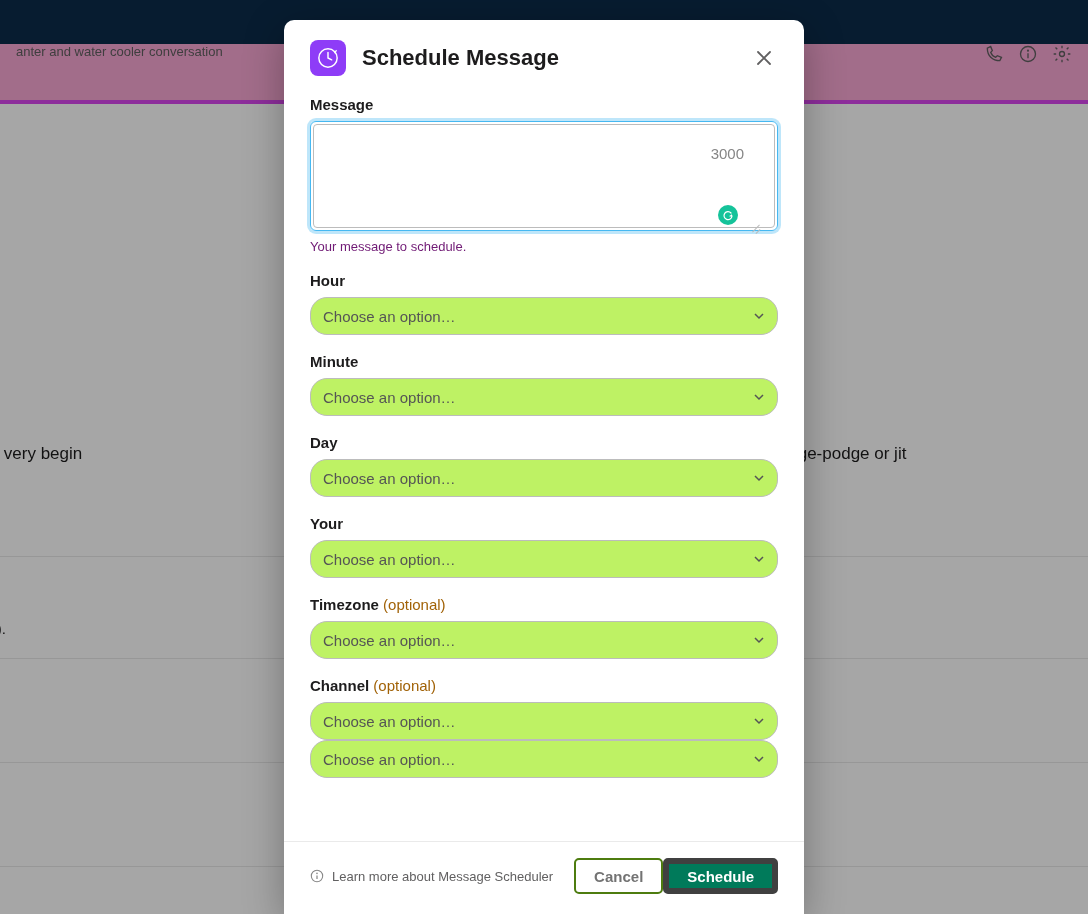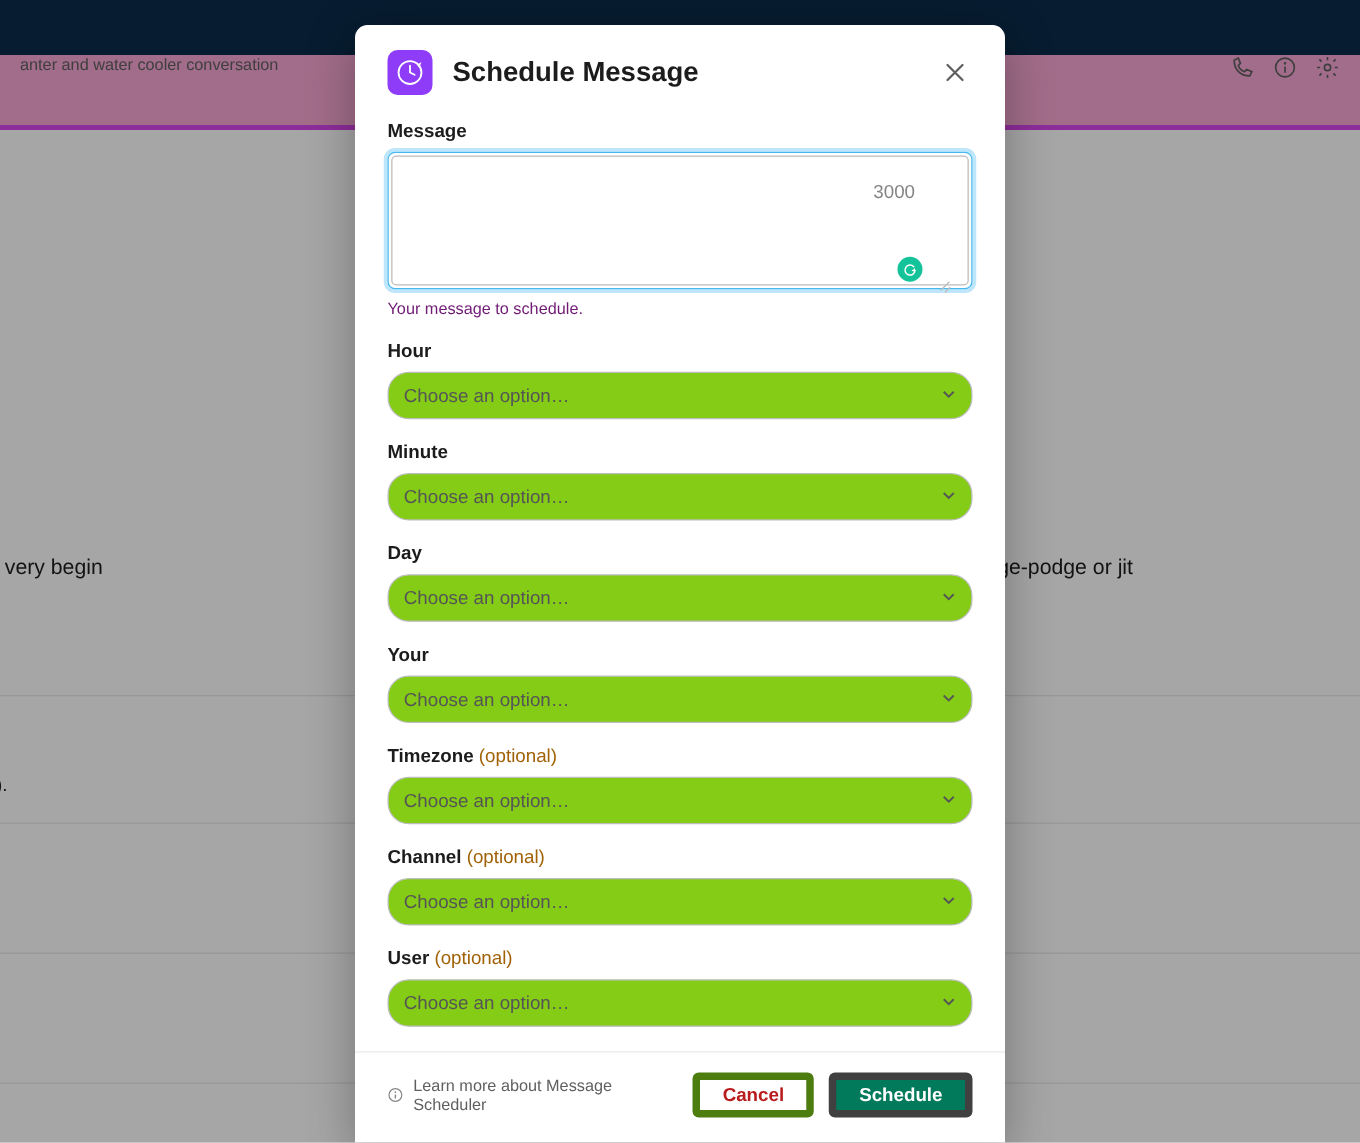--- a/index.html
+++ b/index.html
@@ -131,21 +131,21 @@
       resize: both;
       padding: 10px 12px;
       font-family: inherit;
       font-size: 15px;
       position: relative;
     }
     .msg-inner {
       position: relative; width: 100%; height: 100px;
     }
     .char-count {
-      position: absolute; right: 30px; top: 10px;
+      position: absolute; right: 18px; top: 10px;
       color: #868686; font-size: 15px;
     }
     .gram-badge {
       position: absolute; right: 24px; bottom: 10px;
       width: 20px; height: 20px; border-radius: 50%;
       background: #15c39a; display: flex; align-items: center; justify-content: center;
     }
     .gram-badge svg { width: 12px; height: 12px; }
     .resize-handle {
       position: absolute; right: 2px; bottom: 2px;
@@ -159,44 +159,43 @@
 
     .helper {
       color: #701a75; font-size: 13px; margin-top: 8px;
     }
 
     .select {
       width: 100%; border: 1px solid #bcbcbc; border-radius: 17px;
       height: 38px; display: flex; align-items: center;
       padding: 0 12px; color: #555; cursor: pointer;
       justify-content: space-between;
-      background: #84cc16;
+      background: #bef264;
     }
     .select .chev { color: #555; }
     .select .chev svg { width: 12px; height: 12px; }
 
     .modal-footer {
       border-top: 1px solid #eaeaea;
       padding: 16px 26px 20px 26px;
       display: flex; align-items: center;
-      gap: 12px;
       background: #fff;
     }
     .learn {
       display: flex; align-items: center; gap: 8px;
       color: #616061; font-size: 13px; cursor: pointer;
     }
     .learn svg { width: 14px; height: 14px; }
     .footer-spacer { flex: 1; }
     .btn {
       height: 36px; padding: 0 18px; border-radius: 5px;
       font-weight: 700; font-size: 15px; cursor: pointer;
       display: flex; align-items: center; justify-content: center;
     }
-    .btn-secondary { background: #fff; border: 6px solid #4d7c0f; color: #b91c1c; }
+    .btn-secondary { background: #fff; border: 2px solid #4d7c0f; color: #737373; }
     .btn-primary { background: #007a5a; border: 6px solid #404040; color: #ffffff; }
   </style>
 </head>
 <body>
 
 <div class="bg">
   <div class="bg-banner"></div>
   <div class="bg-headerbar"></div>
   <div class="bg-channel-header">
     <span>anter and water cooler conversation</span>
@@ -331,23 +330,20 @@
       <div class="field-label">
         <span>Channel</span><span class="opt"> (optional)</span>
       </div>
       <div class="select">
         <span>Choose an option…</span>
         <span class="chev"><svg viewBox="0 0 12 12">
               <path d="M2 4 L6 8 L10 4" stroke="#555" stroke-width="1.5" fill="none"></path>
             </svg></span>
       </div>
 
-      <div class="field-label">
-        <span>User</span><span class="opt"> (optional)</span>
-      </div>
       <div class="select">
         <span>Choose an option…</span>
         <span class="chev"><svg viewBox="0 0 12 12">
               <path d="M2 4 L6 8 L10 4" stroke="#555" stroke-width="1.5" fill="none"></path>
             </svg></span>
       </div>
 
       <div style="height:10px"></div>
     </div>
   </div>

